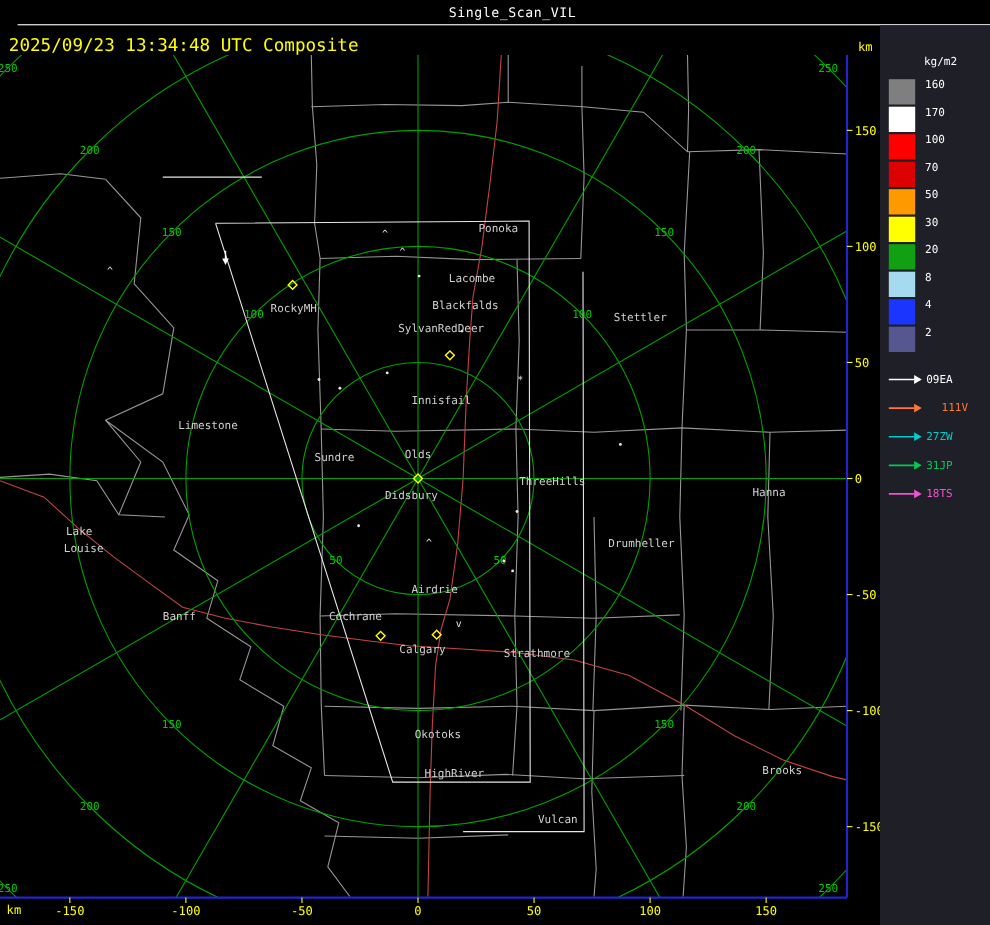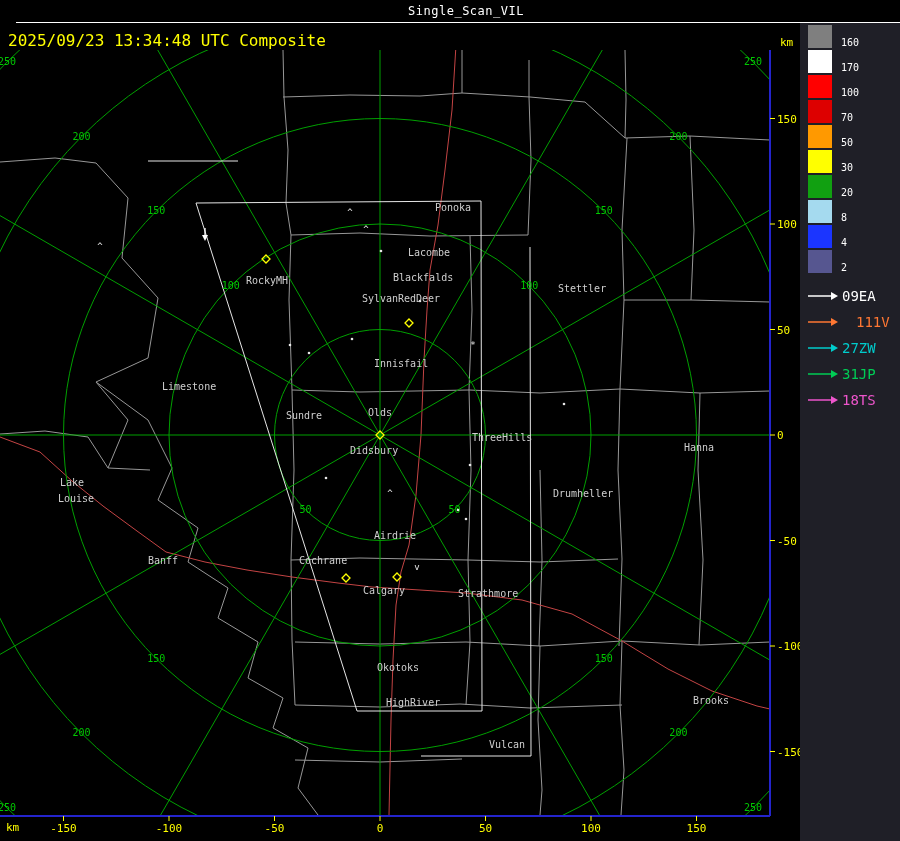--- a/index.html
+++ b/index.html
@@ -8,26 +8,26 @@
   .titlebar{position:absolute;top:0;left:16px;width:900px;height:22px;
             border-bottom:1px solid #ffffff;color:#ffffff;text-align:center;
             font-size:12px;line-height:22px;letter-spacing:0.5px;}
   .timestamp{position:absolute;top:31px;left:8px;color:#ffff00;font-size:16px;}
   .km-right{position:absolute;top:36px;left:780px;color:#ffff00;font-size:11px;}
   .km-bottom{position:absolute;top:821px;left:6px;color:#ffff00;font-size:11px;}
   #map{position:absolute;top:0;left:0;}
   #map text{font-family:"DejaVu Sans Mono","Liberation Mono",monospace;}
   .panel{position:absolute;left:800px;top:23px;width:100px;height:818px;background:#1f1f27;}
   .cb-units{color:#ffffff;font-size:10px;padding:28px 0 10px 40px;}
-  .cb-row{display:flex;align-items:flex-end;height:25px;padding-left:8px;}
+  .cb-row{display:flex;align-items:flex-start;height:25px;padding-left:8px;}
   .cb-swatch{width:24px;height:23px;flex:0 0 24px;}
   .cb-label{color:#ffffff;font-size:10px;margin-left:9px;}
   .legend{margin-top:10px;}
   .lg-row{display:flex;align-items:center;height:26px;padding-left:6px;cursor:pointer;}
-  .lg-label{font-size:14px;margin-left:4px;}
+  .lg-label{font-size:10px;margin-left:4px;}
 </style>
 </head>
 <body>
 
 <div class="titlebar">Single_Scan_VIL</div>
 <div class="timestamp">2025/09/23 13:34:48 UTC Composite</div>
 <div class="km-right">km</div>
 <div class="km-bottom">km</div>
 
 <svg id="map" width="900" height="841">
@@ -181,20 +181,21 @@
     <text x="777" y="439" fill="#ffff00" font-size="11">0</text>
     <line x1="770" y1="540.5" x2="775" y2="540.5" stroke="#ffff00" stroke-width="1"></line>
     <text x="777" y="544.5" fill="#ffff00" font-size="11">-50</text>
     <line x1="770" y1="646" x2="775" y2="646" stroke="#ffff00" stroke-width="1"></line>
     <text x="777" y="650" fill="#ffff00" font-size="11">-100</text>
     <line x1="770" y1="751.5" x2="775" y2="751.5" stroke="#ffff00" stroke-width="1"></line>
     <text x="777" y="755.5" fill="#ffff00" font-size="11">-150</text>
   </svg>
 
 <div class="panel">
+  <div class="cb-units">kg/m2</div>
   <div id="colorbar">
       <div class="cb-row">
         <div class="cb-swatch" style="background: rgb(127, 127, 127);"></div>
         <div class="cb-label">160</div>
       </div>
       <div class="cb-row">
         <div class="cb-swatch" style="background: rgb(255, 255, 255);"></div>
         <div class="cb-label">170</div>
       </div>
       <div class="cb-row">

